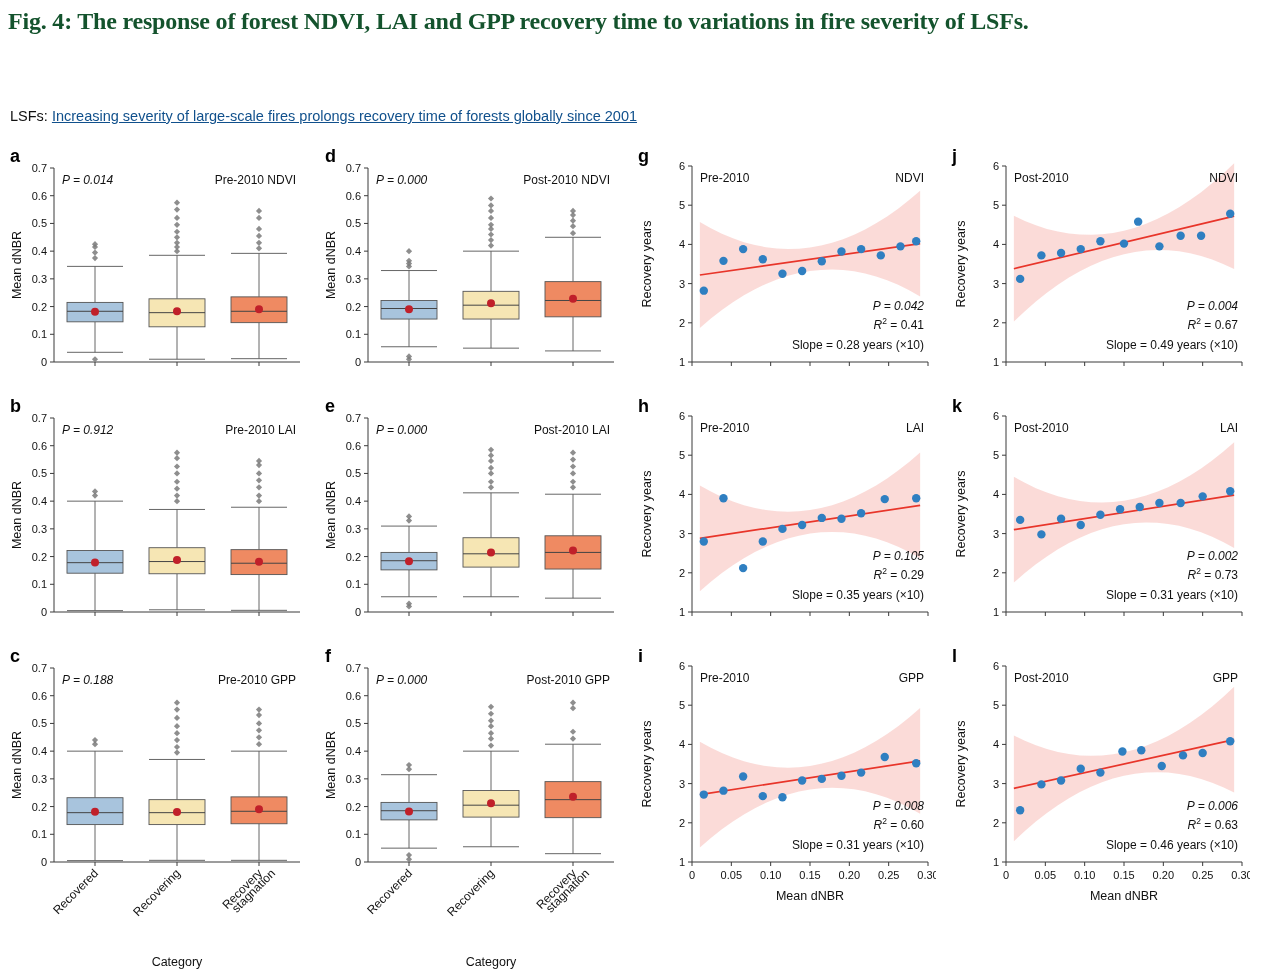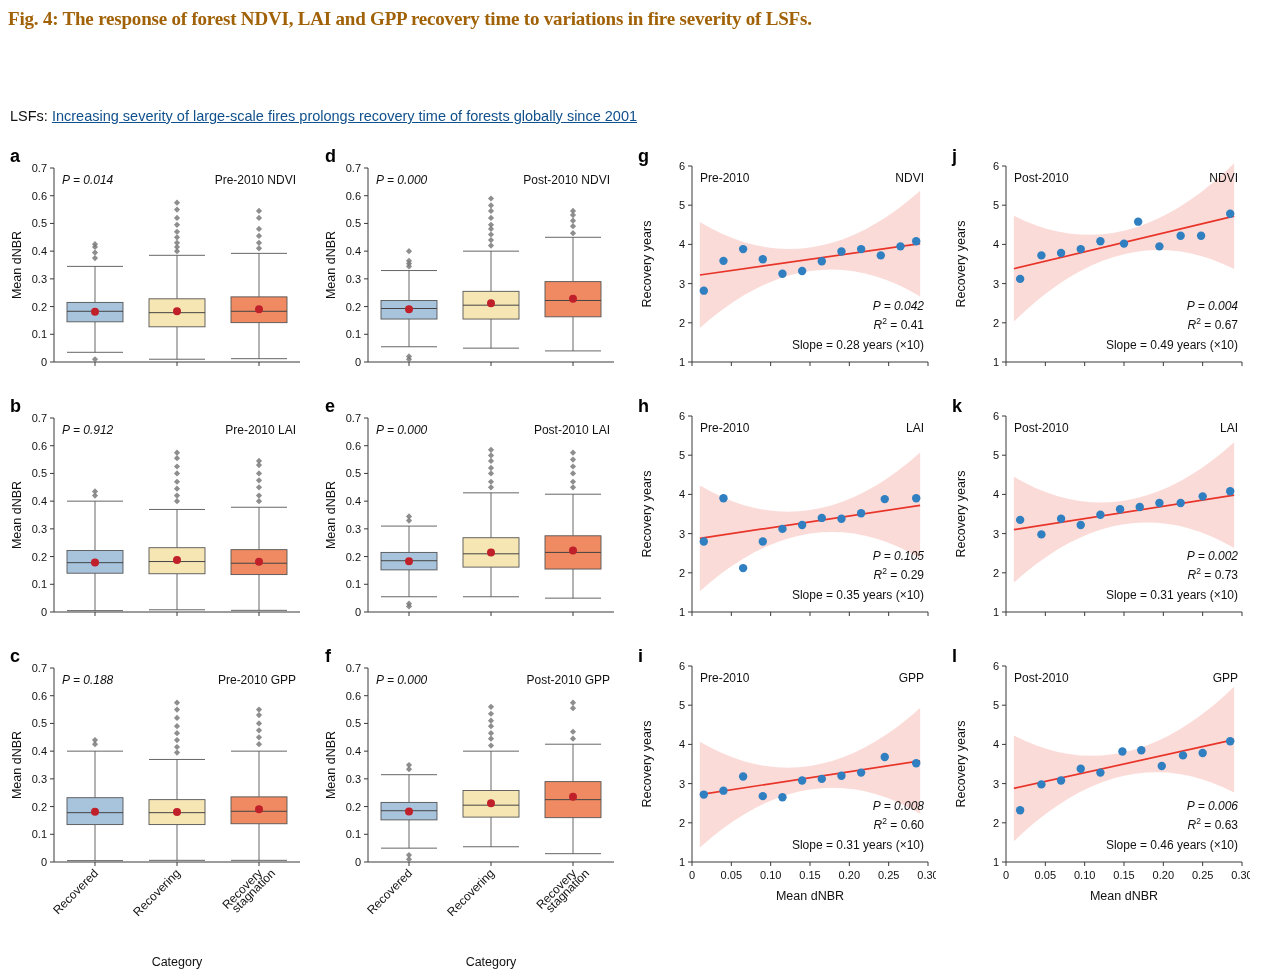--- a/index.html
+++ b/index.html
@@ -6,24 +6,24 @@
   body{
     width:1267px;height:973px;
     background:#ffffff;
     font-family:"Liberation Sans", sans-serif;
     color:#111111;
     overflow:hidden;
     position:relative;
   }
   .fig-title{
     position:absolute;left:8px;top:6px;width:1100px;
-    font-size:19px;font-weight:bold;line-height:1.32;
+    font-size:24px;font-weight:bold;line-height:1.32;
     font-family:"Liberation Serif", serif;
     letter-spacing:-0.2px;
-    color:#a16207;
+    color:#14532d;
   }
   .fig-from{
     position:absolute;left:10px;top:108px;
     font-size:14.5px;color:#111;
   }
   .fig-from a{color:#10508c;text-decoration:underline;}
   .panel{position:absolute;}
   .panel-letter{
     position:absolute;font-size:18px;font-weight:bold;color:#000;
     font-family:"Liberation Sans", sans-serif;

